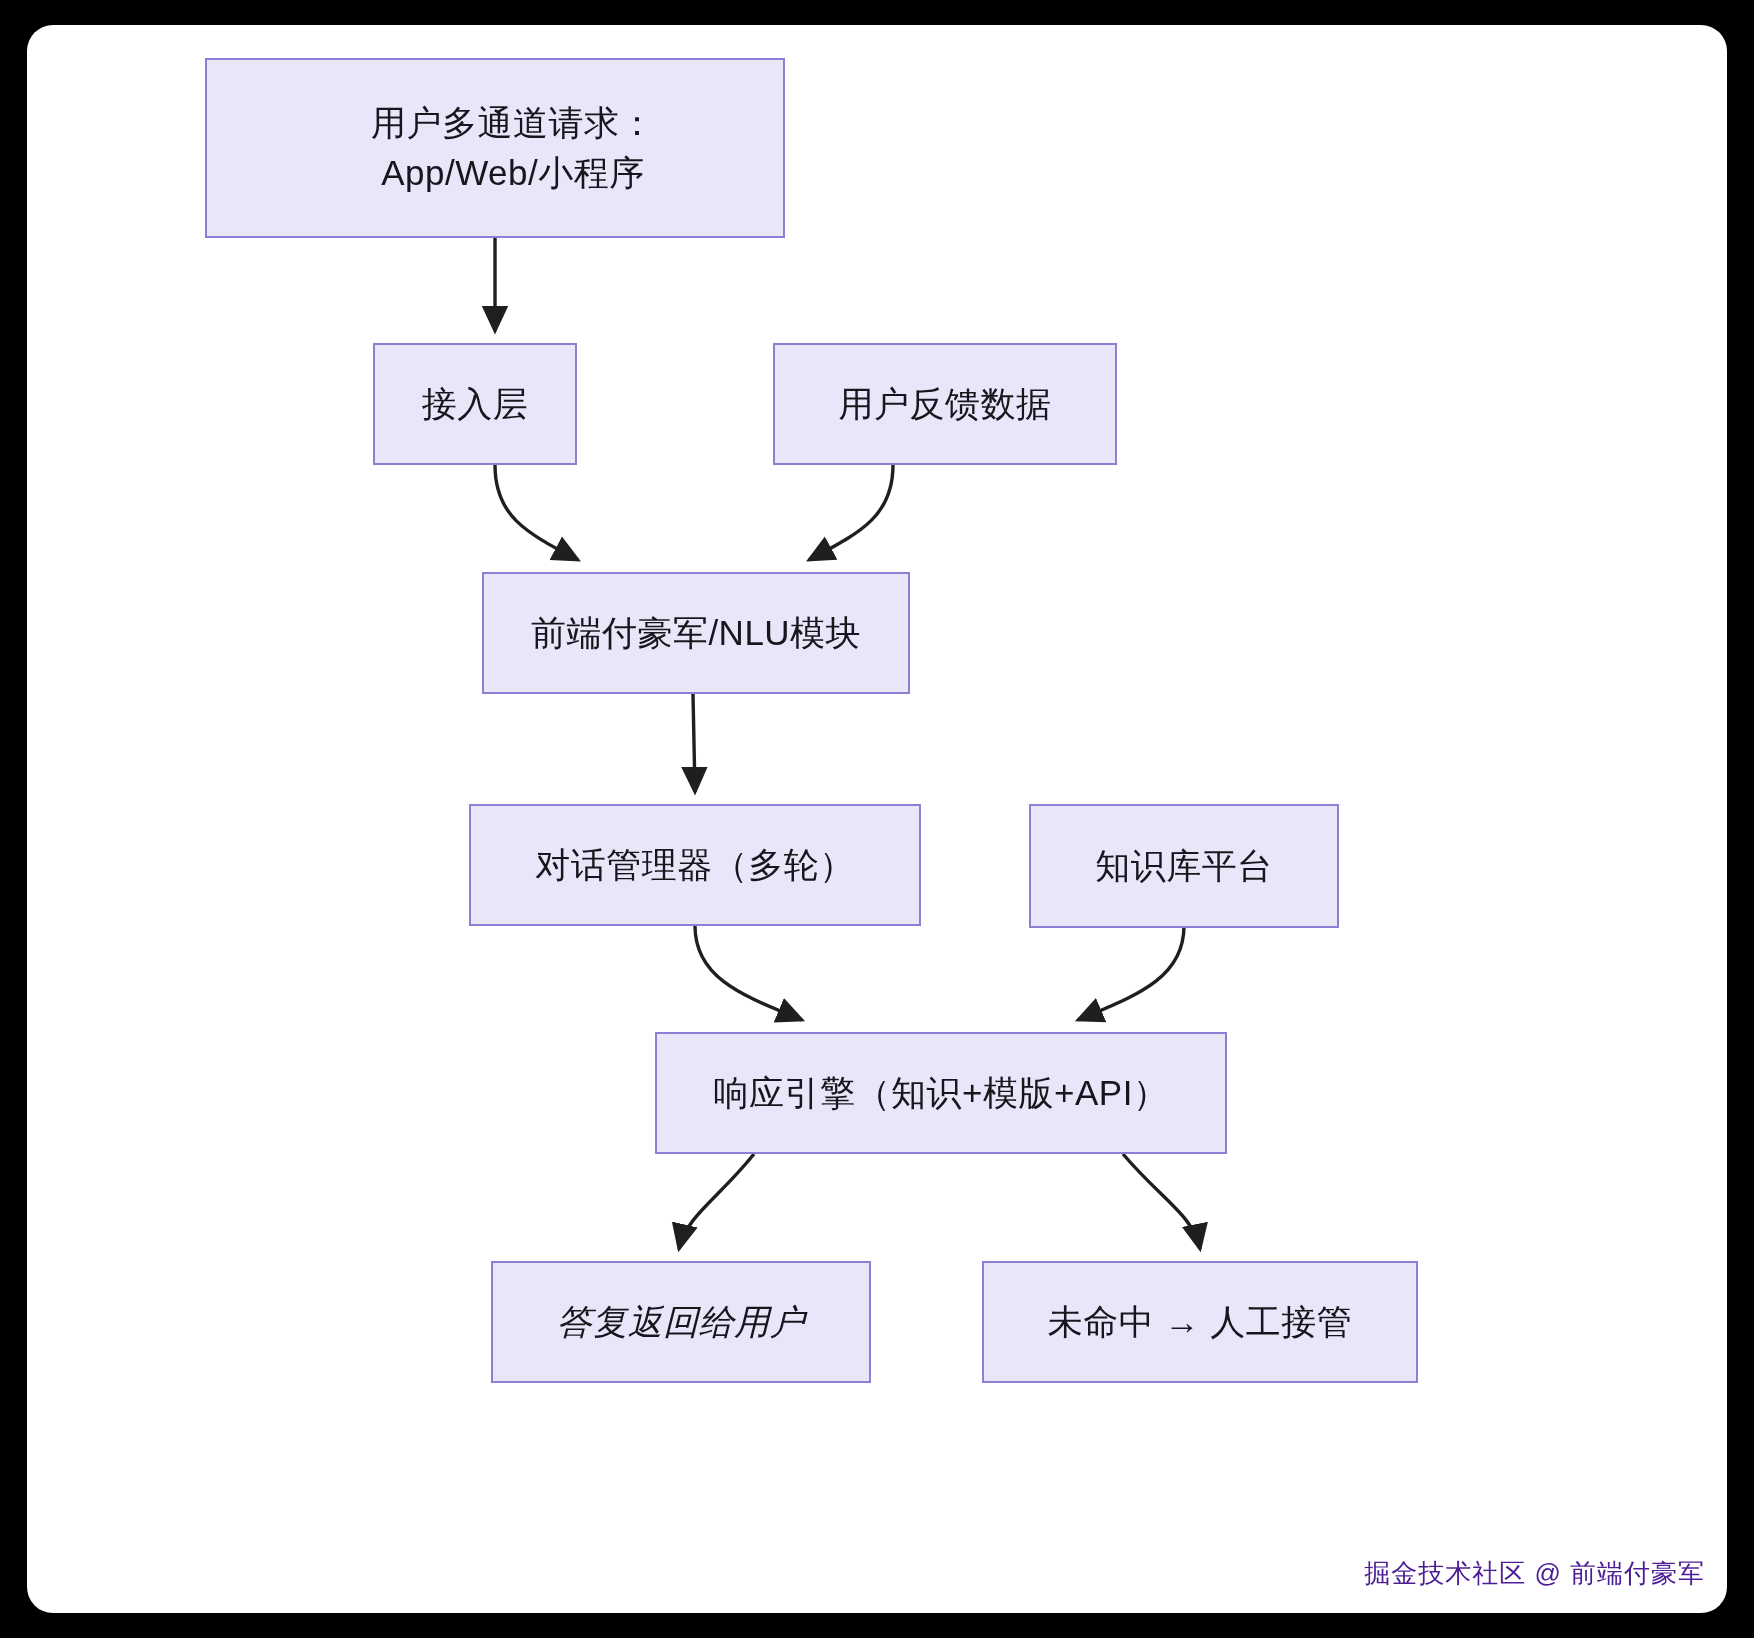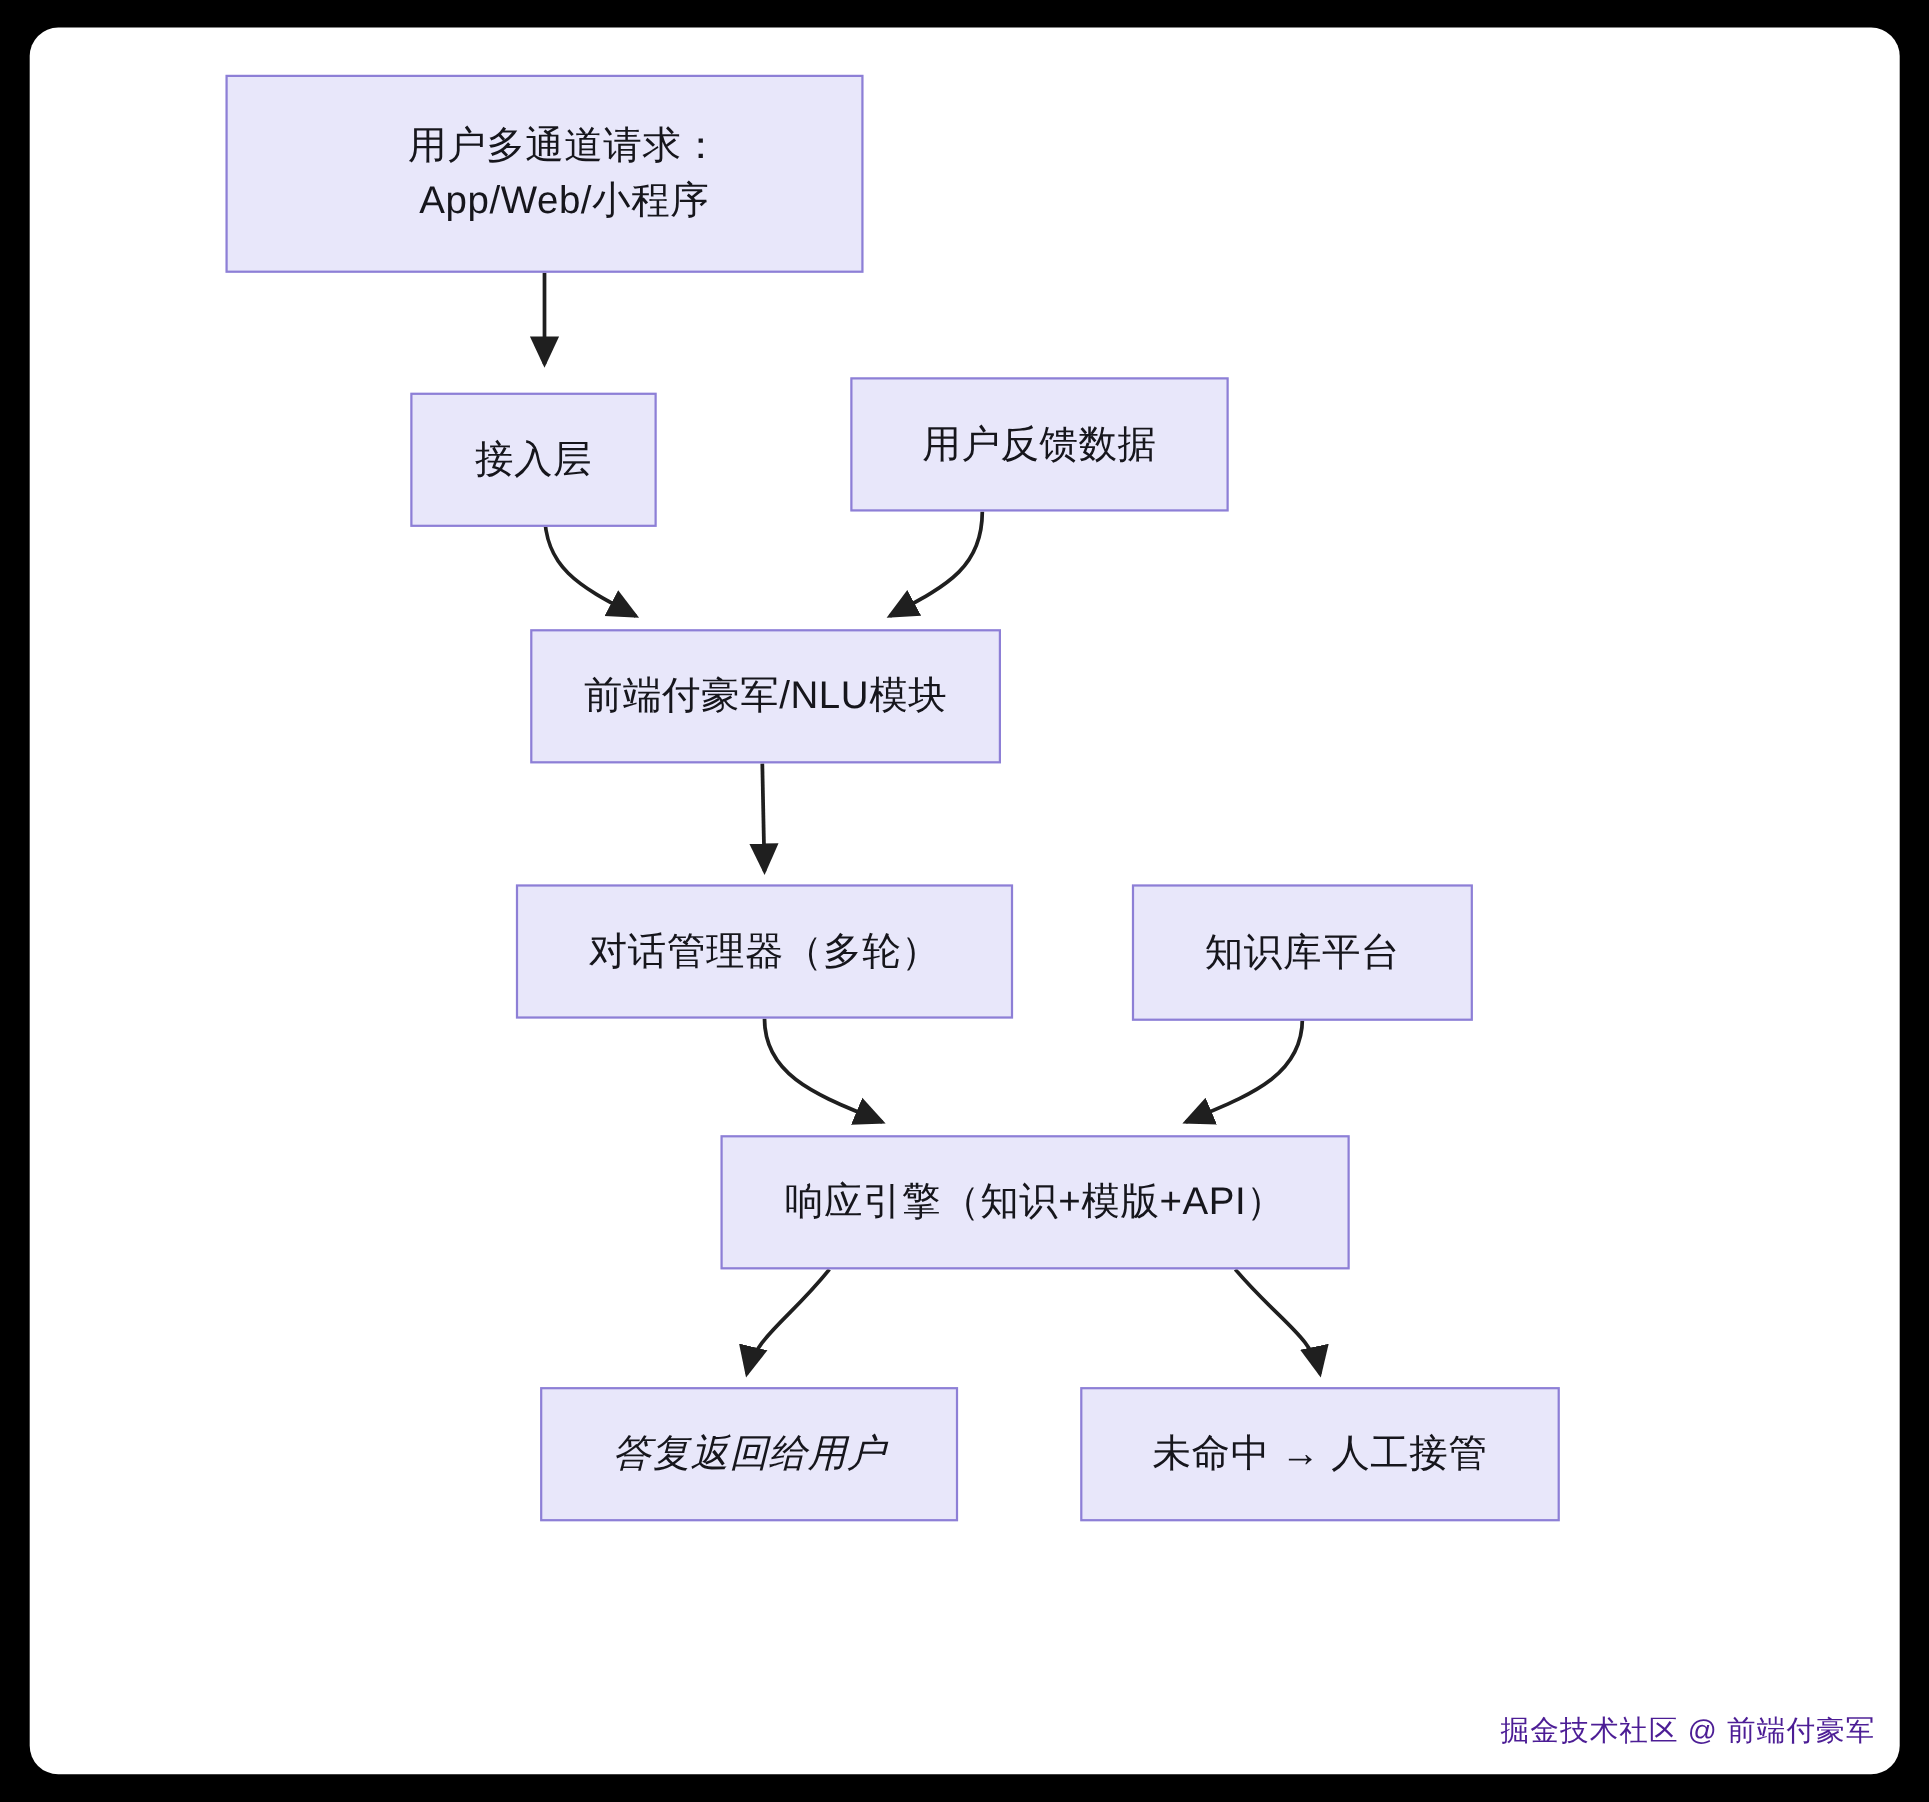--- a/index.html
+++ b/index.html
@@ -88,24 +88,24 @@
 
       <path d="M 668,901 C 668,955 720,972 775,995" fill="none" stroke="#1f1f1f" stroke-width="3.4" marker-end="url(#arrowhead)"></path>
 
       <path d="M 1157,901 C 1157,955 1105,972 1051,995" fill="none" stroke="#1f1f1f" stroke-width="3.4" marker-end="url(#arrowhead)"></path>
 
       <path d="M 727,1129 C 690,1175 660,1190 652,1224" fill="none" stroke="#1f1f1f" stroke-width="3.4" marker-end="url(#arrowhead)"></path>
 
       <path d="M 1096,1129 C 1135,1175 1166,1190 1173,1224" fill="none" stroke="#1f1f1f" stroke-width="3.4" marker-end="url(#arrowhead)"></path>
     </svg>
 
-    <div class="node" style="left:178px; top:43px; width:580px; height:180px;padding-left:36px;">用户多通道请求：
+    <div class="node" style="left:178px; top:33px; width:580px; height:180px;padding-left:36px;">用户多通道请求：
 App/Web/小程序</div>
 
-    <div class="node" style="left:346px; top:332px; width:224px; height:122px;">接入层</div>
+    <div class="node" style="left:346px; top:318px; width:204px; height:122px;">接入层</div>
 
     <div class="node" style="left:698px; top:318px; width:344px; height:122px;margin-left:48px;">用户反馈数据</div>
 
     <div class="node" style="left:455px; top:547px; width:428px; height:122px;">前端付豪军/NLU模块</div>
 
     <div class="node" style="left:442px; top:779px; width:452px; height:122px;">对话管理器（多轮）</div>
 
     <div class="node" style="left:1002px; top:779px; width:310px; height:124px;">知识库平台</div>
 
     <div class="node" style="left:628px; top:1007px; width:572px; height:122px;text-align:right;">响应引擎（知识+模版+API）</div>

